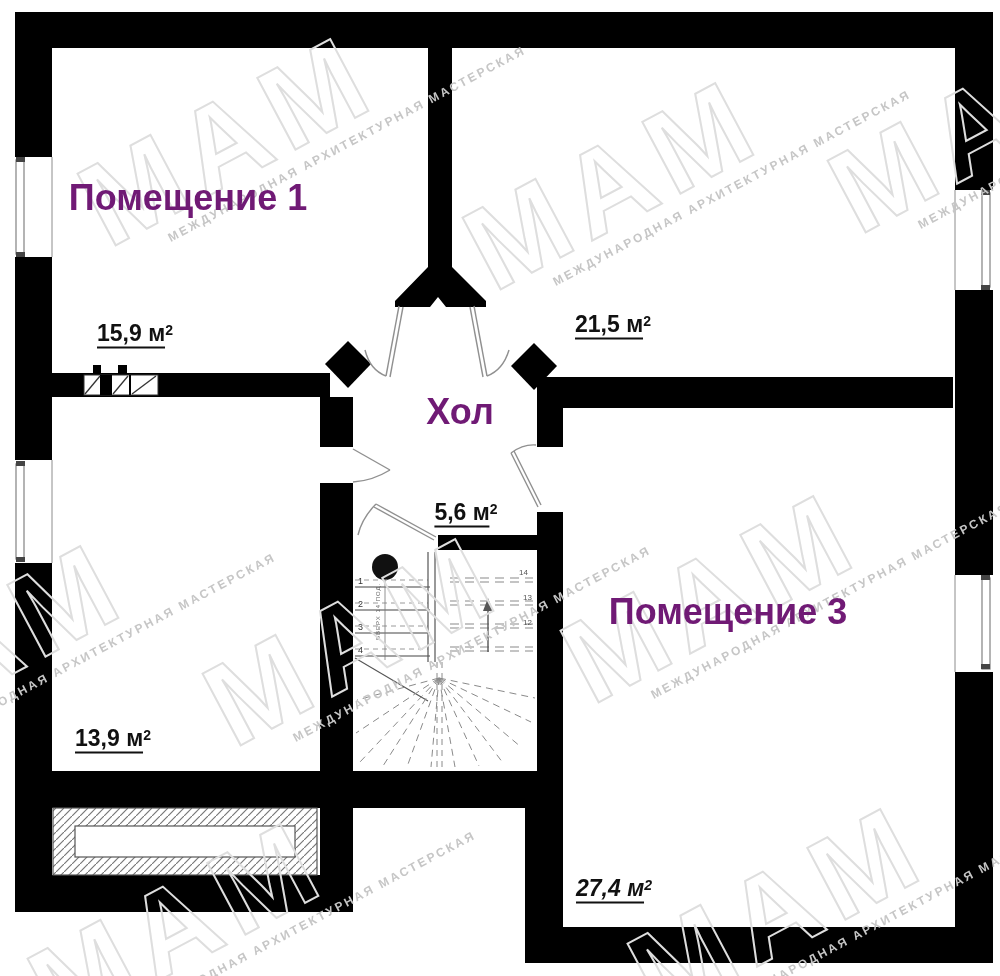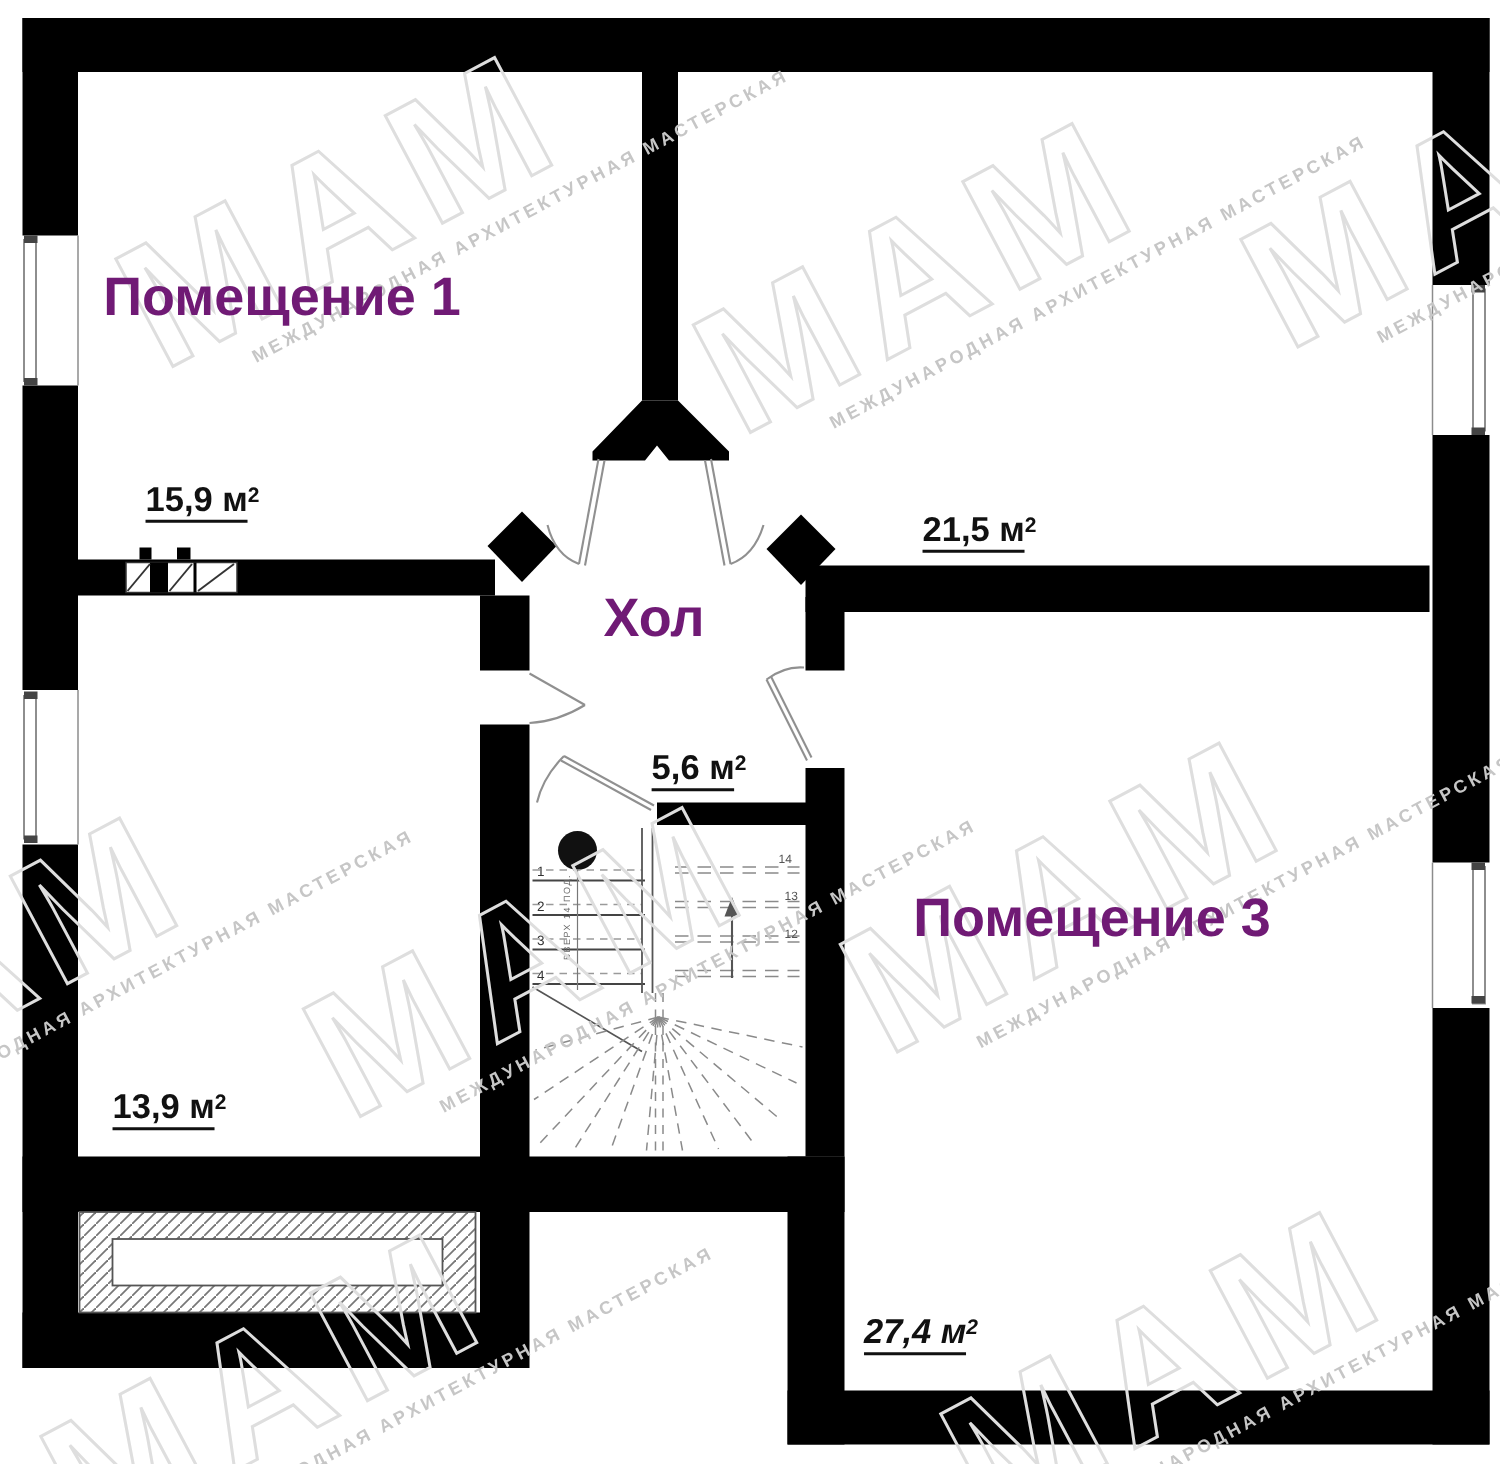--- a/index.html
+++ b/index.html
@@ -252,26 +252,26 @@
     <div class="wm-big">МАМ</div>
     <div class="wm-cap">МЕЖДУНАРОДНАЯ АРХИТЕКТУРНАЯ МАСТЕРСКАЯ</div>
   </div>
   <div class="wm" style="left:845px;top:878px;">
     <div class="wm-big">МАМ</div>
     <div class="wm-cap">МЕЖДУНАРОДНАЯ АРХИТЕКТУРНАЯ МАСТЕРСКАЯ</div>
   </div>
 
   <div class="lbl room-lbl" style="left:188px;top:198px;">Помещение 1</div>
   <div class="lbl room-lbl" style="left:728px;top:612px;">Помещение 3</div>
-  <div class="lbl room-lbl" style="left:436px;top:412px;">Хол</div>
+  <div class="lbl room-lbl" style="left:460px;top:412px;">Хол</div>
 
   <div class="lbl area-lbl" style="left:119px;top:333px;margin-left:16px;">
     <span class="area-underline"><span>15,9</span>&nbsp;<span>м</span></span><span class="area-sup">2</span>
   </div>
-  <div class="lbl area-lbl" style="left:613px;top:353px;margin-left:40px;">
+  <div class="lbl area-lbl" style="left:613px;top:324px;">
     <span class="area-underline"><span>21,5</span>&nbsp;<span>м</span></span><span class="area-sup">2</span>
   </div>
   <div class="lbl area-lbl" style="left:614px;top:888px;font-style:italic;">
     <span class="area-underline"><span>27,4</span>&nbsp;<span>м</span></span><span class="area-sup">2</span>
   </div>
   <div class="lbl area-lbl" style="left:113px;top:738px;">
     <span class="area-underline"><span>13,9</span>&nbsp;<span>м</span></span><span class="area-sup">2</span>
   </div>
   <div class="lbl area-lbl" style="left:466px;top:512px;">
     <span class="area-underline"><span>5,6</span>&nbsp;<span>м</span></span><span class="area-sup">2</span>

